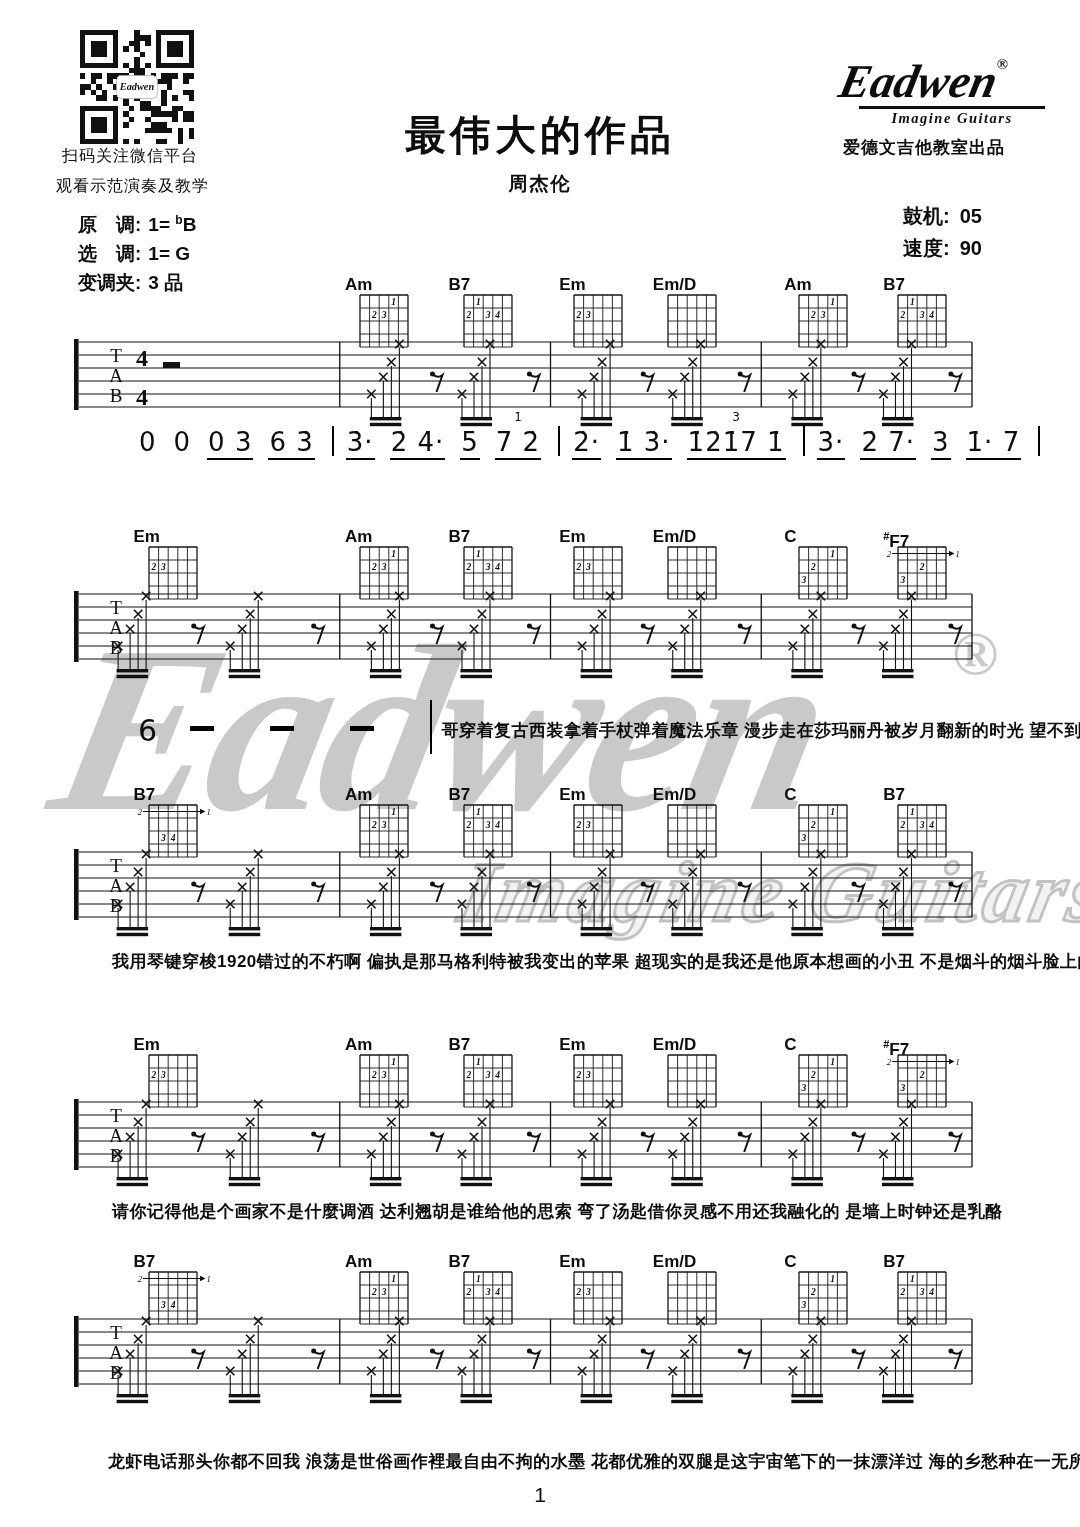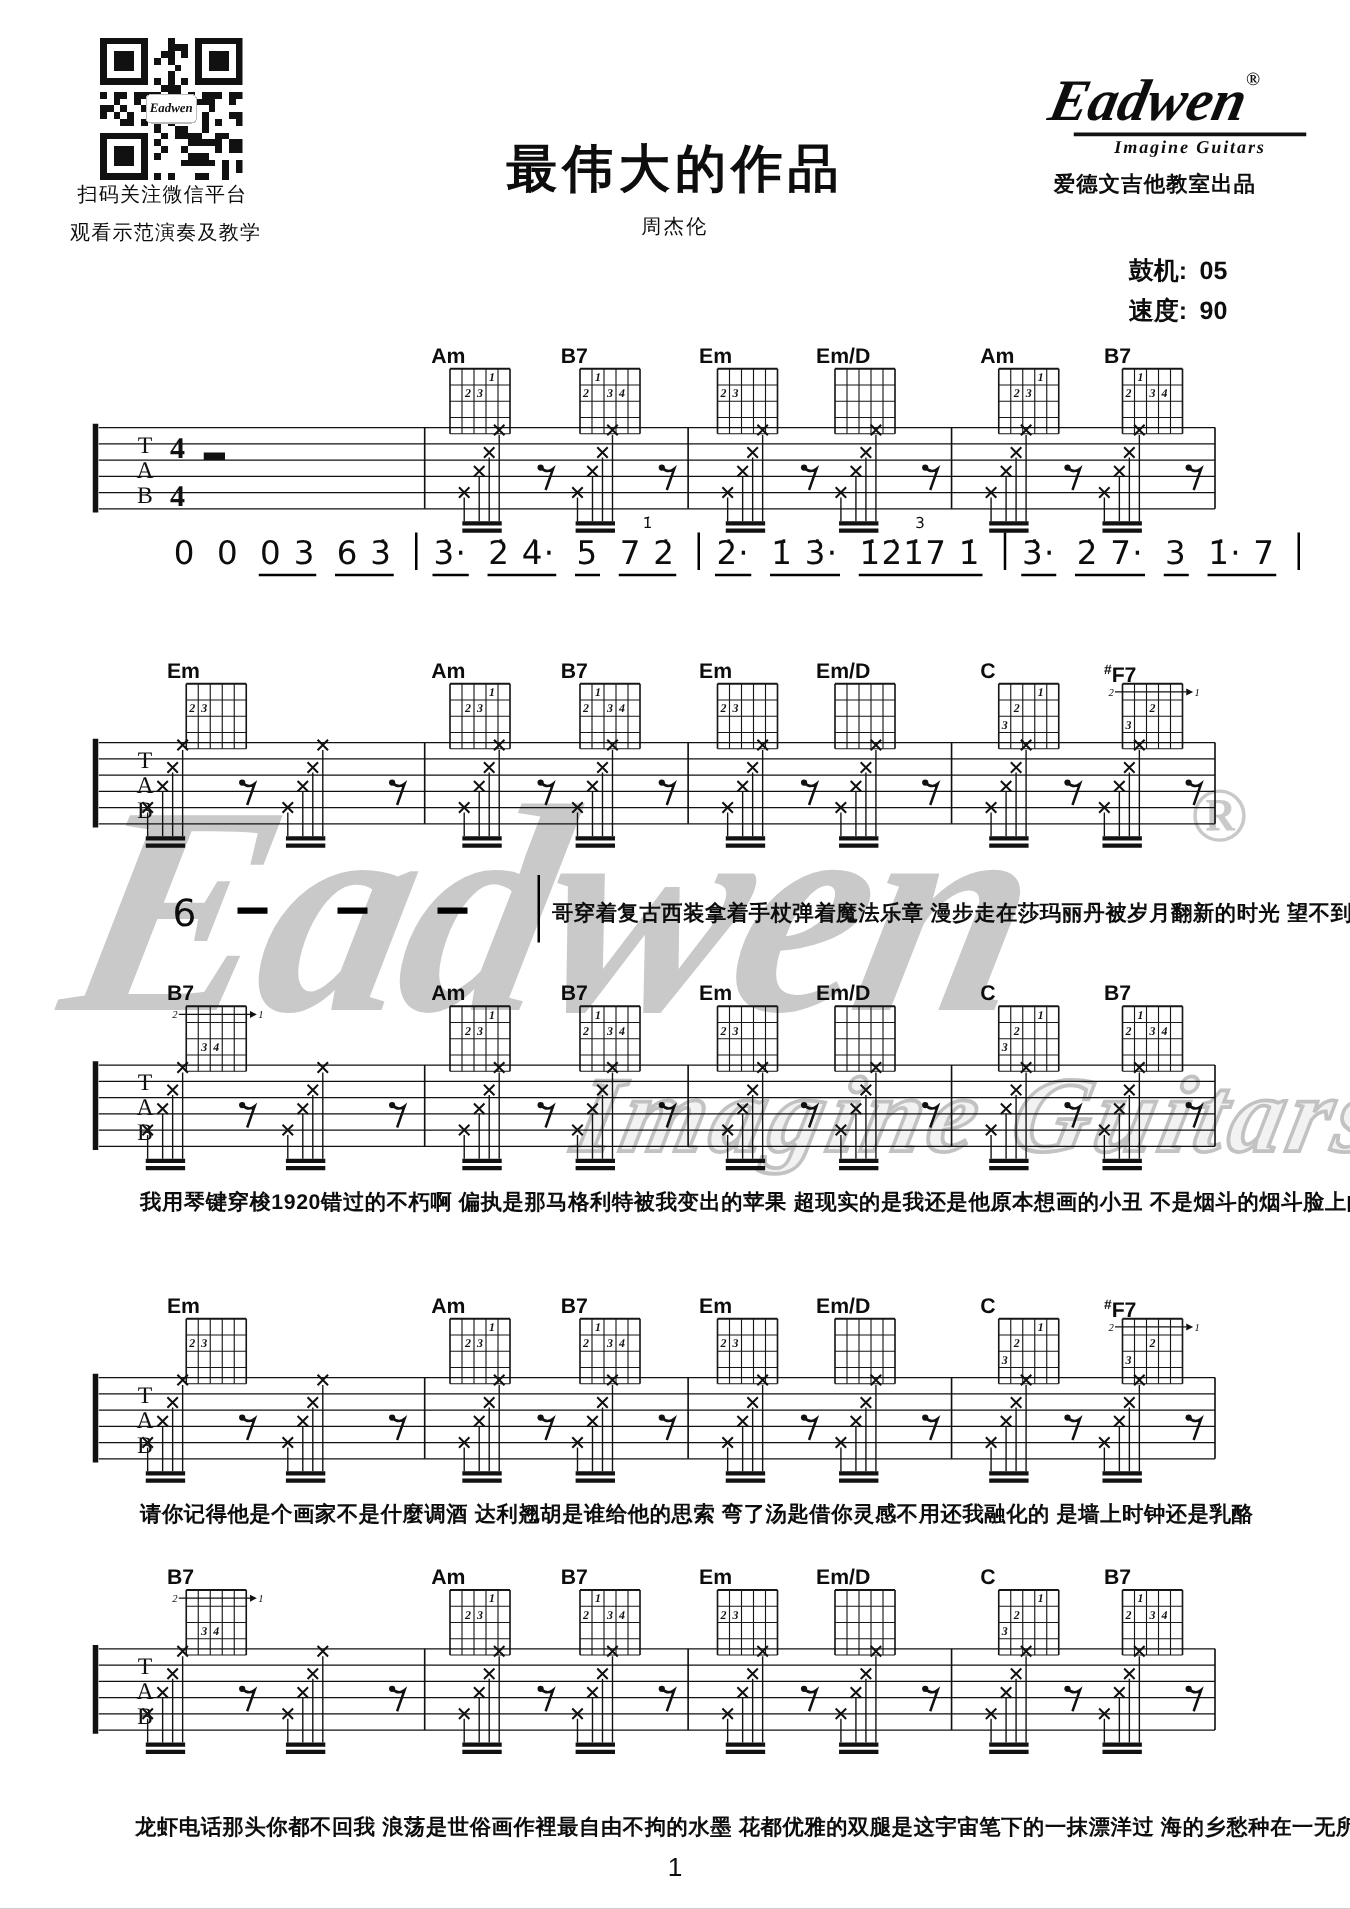--- a/index.html
+++ b/index.html
@@ -28,21 +28,21 @@
 
   
   .qr-block { position:absolute; left:80px; top:30px; }
   .qr-block svg { display:block; }
   .qr-cap { position:absolute; white-space:nowrap; font-size:16px; font-weight:500; letter-spacing:1px; }
   #qr-cap1 { left:62px; top:146px; }
   #qr-cap2 { left:56px; top:176px; }
 
   .title-wrap { position:absolute; left:0; right:0; top:108px; text-align:center; }
   .song-title { font-size:41px; font-weight:700; letter-spacing:4px; }
-  .song-artist { margin-top:8px; font-size:16px; font-weight:400; letter-spacing:2px; }
+  .song-artist { margin-top:8px; font-size:19px; font-weight:700; letter-spacing:2px; }
 
   .logo { position:absolute; left:795px; top:56px; width:258px; text-align:center; }
   .logo-brand {
     display:inline-block; font-family:"Liberation Serif",serif; font-style:italic; font-weight:900;
     font-size:47px; transform:skewX(-12deg); letter-spacing:0px; line-height:1;
   }
   .logo-reg { font-size:15px; font-weight:700; vertical-align:28px; font-family:"Liberation Serif",serif; }
   .logo-rule { height:3px; background:#111; width:186px; margin:1px 0 1px 64px; }
   .logo-tagline { width:186px; margin-left:64px; text-align:center; font-family:"Liberation Serif",serif;
     font-style:italic; font-weight:700; font-size:14.5px; letter-spacing:1.5px; }
@@ -224,20 +224,31 @@
       <div class="song-artist">周杰伦</div>
     </div>
 
     <div class="logo">
       <span class="logo-brand">Eadwen</span><span class="logo-reg">®</span>
       <div class="logo-rule"></div>
       <div class="logo-tagline">Imagine Guitars</div>
       <div class="logo-producer">爱德文吉他教室出品</div>
     </div>
 
+    <div class="keys">
+      <div class="key-row">
+        <span class="lbl">原　调:</span><span>1= </span><sup>b</sup><span>B</span>
+      </div>
+      <div class="key-row">
+        <span class="lbl">选　调:</span><span>1= </span><sup></sup><span>G</span>
+      </div>
+      <div class="key-row">
+        <span class="lbl">变调夹:</span><span></span><sup></sup><span>3 品</span>
+      </div>
+    </div>
 
     <div class="settings">
       <div class="set-row">
         <span class="lbl">鼓机:</span><span>05</span>
       </div>
       <div class="set-row">
         <span class="lbl">速度:</span><span>90</span>
       </div>
     </div>
 

